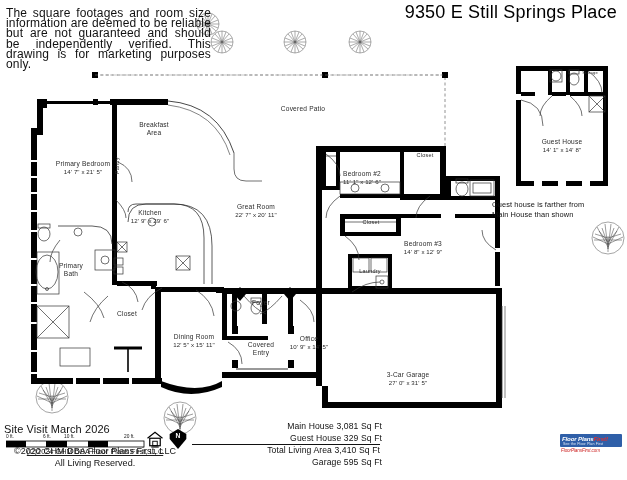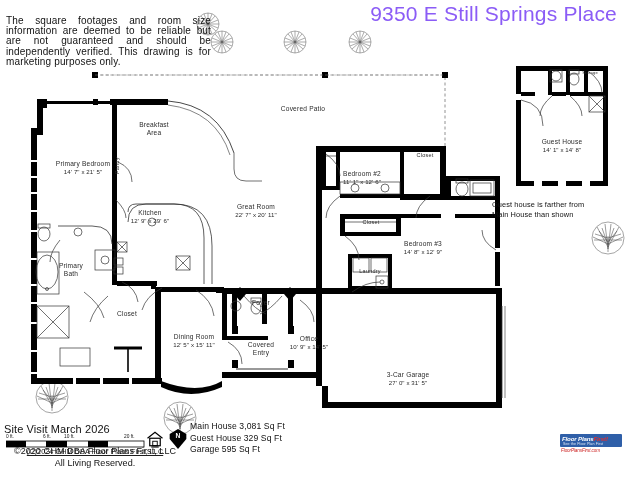--- a/index.html
+++ b/index.html
@@ -4,44 +4,44 @@
 <style>
   html,body{margin:0;padding:0;background:#fff;}
   body{
     width:627px;height:480px;overflow:hidden;position:relative;
     font-family:"Liberation Sans", sans-serif;color:#1a1a1a;
   }
   #sheet{position:absolute;left:0;top:0;width:627px;height:480px;background:#fff;}
   svg#plan{position:absolute;left:0;top:0;width:627px;height:480px;}
 
   .disclaimer{
-    position:absolute;left:6px;top:16px;width:205px;
-    font-size:10px;line-height:10.2px;letter-spacing:.15px;
+    position:absolute;left:6px;top:8px;width:205px;
+    font-size:12px;line-height:10.2px;letter-spacing:.15px;
     text-align:justify;color:#111;
   }
   .title{
     position:absolute;right:10px;top:2px;
-    font-size:21px;letter-spacing:.2px;color:#8b5cf6;
+    font-size:18px;letter-spacing:.2px;color:#000000;
     white-space:nowrap;
   }
 
   .lbl{position:absolute;text-align:center;color:#2b2b2b;white-space:nowrap;}
   .lbl .nm{display:block;font-size:6.6px;line-height:8.4px;letter-spacing:.2px;}
   .lbl .dim{display:block;font-size:6.1px;line-height:8.2px;letter-spacing:.1px;}
   .lbl.small .nm{font-size:5.5px;line-height:7px;}
   .lbl.tiny .nm{font-size:4.1px;line-height:5px;}
   .lbl.vert{transform:rotate(-90deg);transform-origin:center center;}
 
   .ghnote{
     position:absolute;left:492px;top:200px;width:110px;text-align:left;
     font-size:7.4px;line-height:10px;letter-spacing:.1px;color:#111;
   }
 
   .summary{
-    position:absolute;left:190px;top:421px;width:192px;text-align:left;
+    position:absolute;left:190px;top:421px;width:192px;text-align:right;
     font-size:8.6px;line-height:11.6px;letter-spacing:.1px;color:#111;
   }
   .summary .rule{border-top:1px solid #111;margin:0 2px;}
 
   .sitevisit{
     position:absolute;left:4px;top:423px;
     font-size:11px;letter-spacing:.1px;color:#111;
   }
   .scalewrap{position:absolute;left:4px;top:434px;width:140px;height:16px;}
   .scalewrap .tk{position:absolute;top:0;font-size:4.8px;color:#111;}
@@ -441,20 +441,21 @@
 
   <div class="lbl tiny" style="left:574px;top:70px;width:32px;">
     <span class="nm">Storage</span>
   </div>
 
   <div class="ghnote">Guest house is farther from Main House than shown</div>
 
   <div class="summary">
     <div>Main House 3,081 Sq Ft</div>
     <div>Guest House 329 Sq Ft</div>
+    <div class="rule">Total Living Area 3,410 Sq Ft</div>
     <div>Garage 595 Sq Ft</div>
   </div>
 
   <div class="sitevisit">Site Visit March 2026</div>
 
   <div class="scalewrap">
     <span class="tk" style="left:2px;">0 ft.</span>
     <span class="tk" style="left:39px;">6 ft.</span>
     <span class="tk" style="left:60px;">10 ft.</span>
     <span class="tk" style="left:120px;">20 ft.</span>

